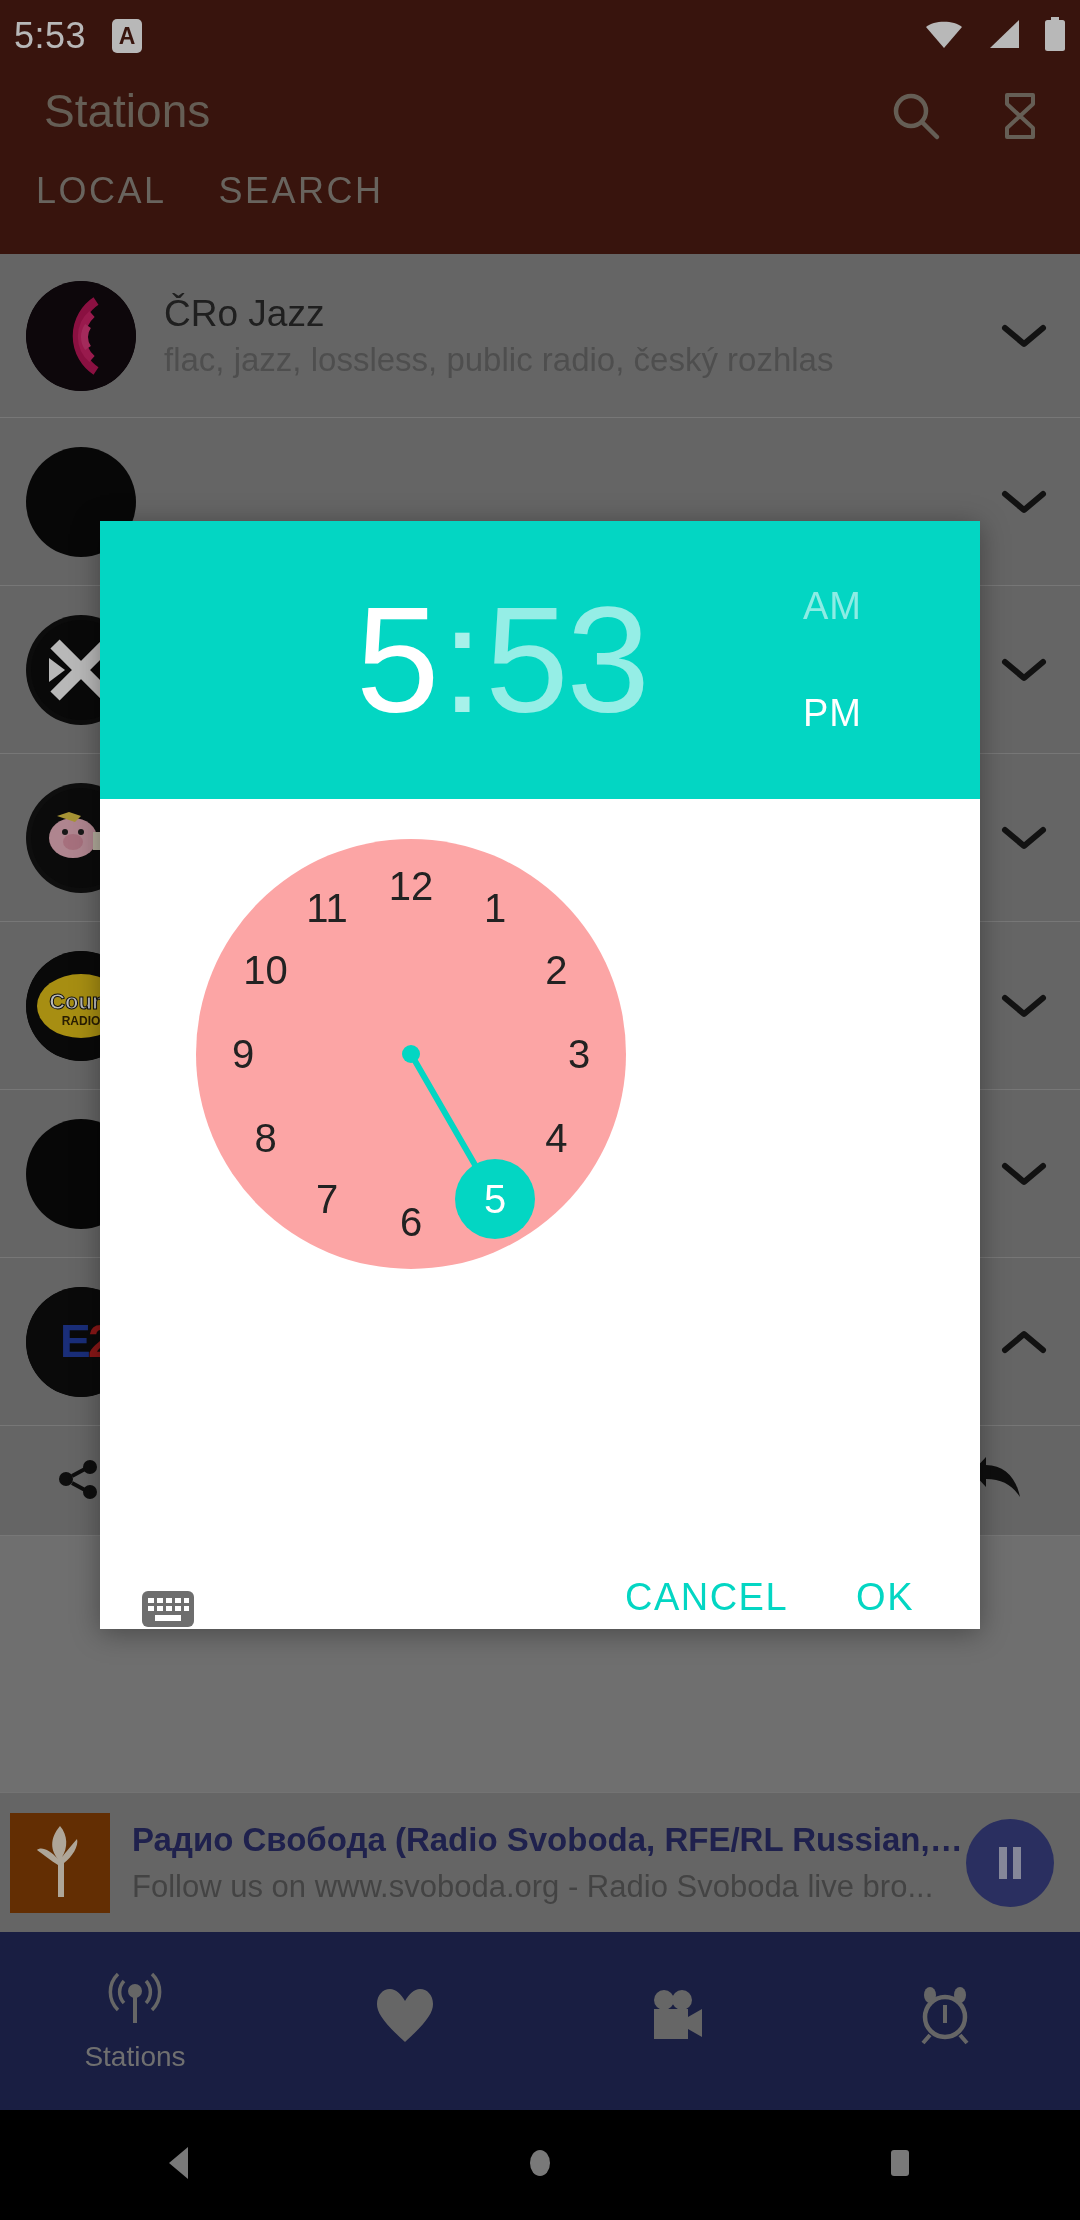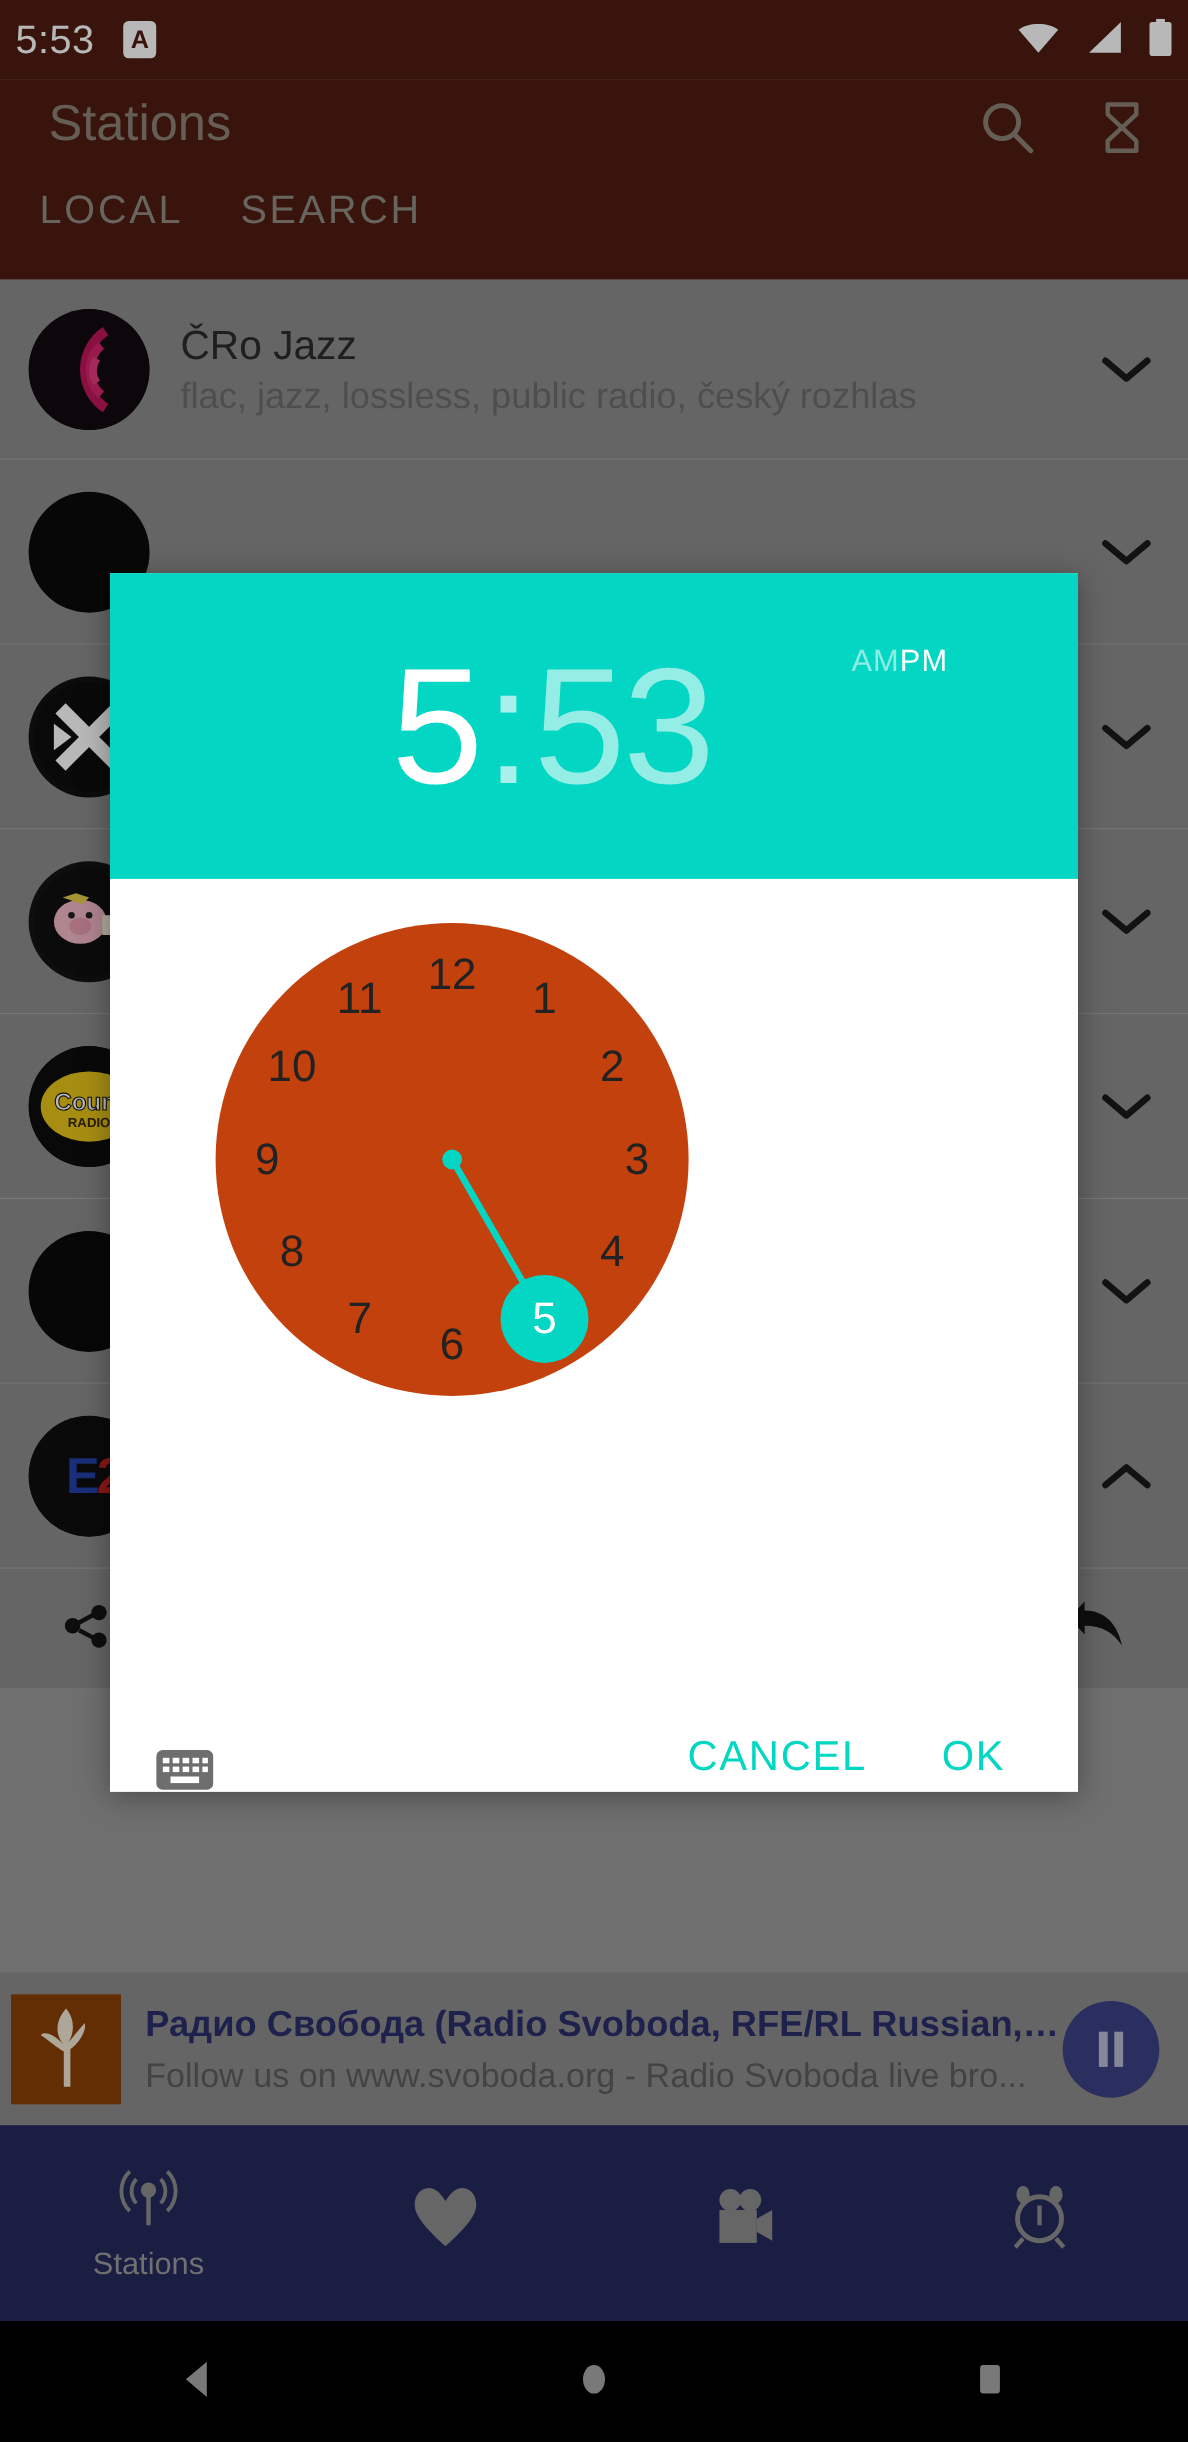--- a/index.html
+++ b/index.html
@@ -191,24 +191,24 @@
     font-size: 150px; line-height: 1;
     letter-spacing: -2px;
     transform: translateX(-38px);
   }
   #tp-hour { color: #ffffff; }
   #tp-colon { color: rgba(255,255,255,0.65); padding: 0 4px; }
   #tp-minute { color: rgba(255,255,255,0.58); }
   #ampm {
     position: absolute; right: 118px; top: 50%;
     transform: translateY(-50%);
-    display: flex; flex-direction: row;
+    display: flex; flex-direction: column;
     justify-content: space-between;
     height: 150px;
-    font-size: 28px; font-weight: normal;
+    font-size: 38px; font-weight: normal;
     letter-spacing: 1px;
   }
   #tp-am { color: rgba(255,255,255,0.55); }
   #tp-pm { color: #ffffff; }
 
   #dlg-body {
     flex: 1; position: relative;
   }
   #clock-face {
     position: absolute;
@@ -542,21 +542,21 @@
         <span id="tp-colon">:</span>
         <span id="tp-minute">53</span>
       </div>
       <div id="ampm">
         <span id="tp-am">AM</span>
         <span id="tp-pm">PM</span>
       </div>
     </div>
 
     <div id="dlg-body">
-      <div id="clock-face" style="background: #c2410c;">
+      <div id="clock-face" style="background: #fca5a5;">
         <svg id="clock-hand-svg" viewBox="0 0 430 430" aria-hidden="true">
           <line id="hand-line" x1="215" y1="215" x2="299.0" y2="360.5" stroke="#03d6c3" stroke-width="6" stroke-linecap="round"></line>
           <circle cx="215" cy="215" r="9" fill="#03d6c3"></circle>
         </svg>
       <div class="clock-num" style="left: 215px; top: 47px;">12</div>
           <div class="clock-num" style="left: 299px; top: 69.5077px;">1</div>
           <div class="clock-num" style="left: 360.492px; top: 131px;">2</div>
           <div class="clock-num" style="left: 383px; top: 215px;">3</div>
           <div class="clock-num" style="left: 360.492px; top: 299px;">4</div>
           <div class="clock-num selected" style="left: 299px; top: 360.492px; background: rgb(3, 214, 195);">5</div>

